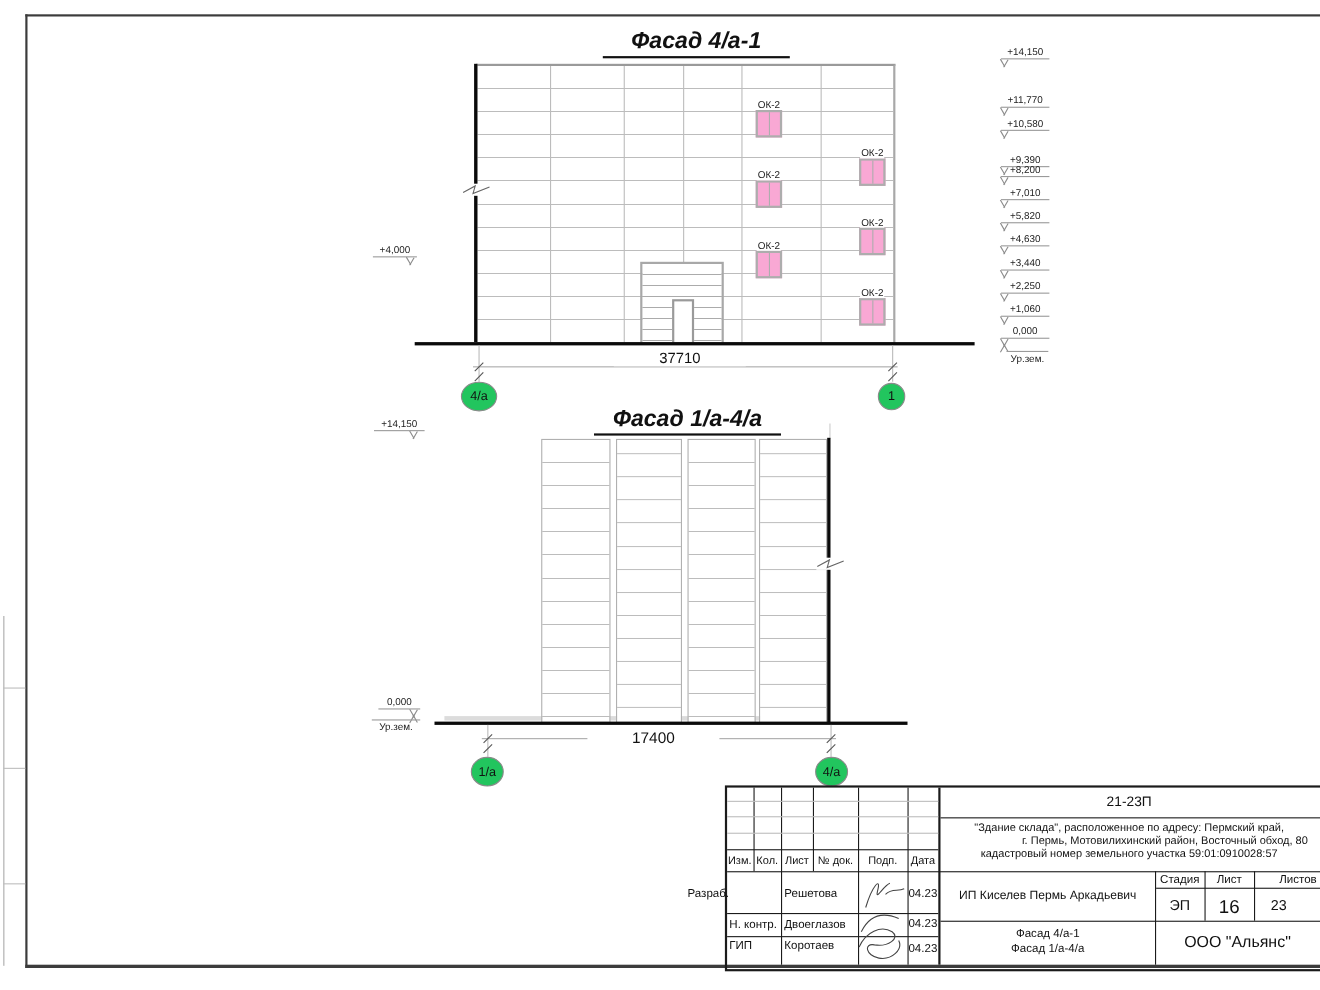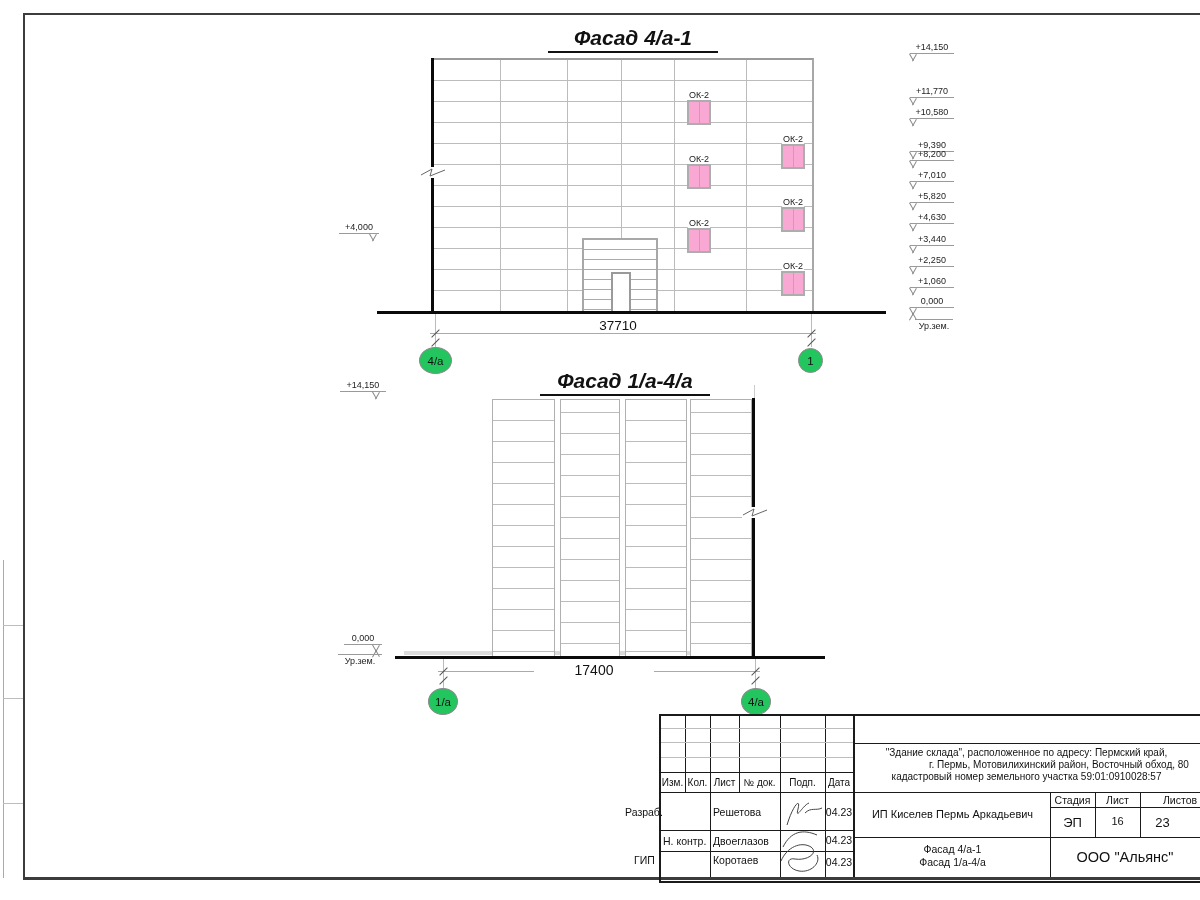--- a/index.html
+++ b/index.html
@@ -175,52 +175,53 @@
   <div class="lngray" style="left:661px;top:742px;width:192px;height:1px;"></div>
   <div class="lngray" style="left:661px;top:757px;width:192px;height:1px;"></div>
   <div class="ln" style="left:661px;top:772px;width:192px;height:1px;"></div>
   <div class="ln" style="left:855px;top:743px;width:345px;height:1px;"></div>
   <div class="ln" style="left:661px;top:792px;width:539px;height:1px;"></div>
   <div class="ln" style="left:1051px;top:807px;width:149px;height:1px;"></div>
   <div class="ln" style="left:661px;top:830px;width:192px;height:1px;"></div>
   <div class="ln" style="left:855px;top:837px;width:345px;height:1px;"></div>
   <div class="ln" style="left:661px;top:851px;width:192px;height:1px;"></div>
 
+  <div class="tb tbc" style="left:853px;top:722px;width:347px;font-size:12.5px;">21-23П</div>
   <div class="tb tbc" style="left:853px;top:747px;width:347px;font-size:10px;">"Здание склада", расположенное по адресу: Пермский край,</div>
   <div class="tb tbc" style="left:853px;top:759px;width:412px;font-size:10px;">г. Пермь, Мотовилихинский район, Восточный обход, 80</div>
   <div class="tb tbc" style="left:853px;top:771px;width:347px;font-size:10px;">кадастровый номер земельного участка 59:01:0910028:57</div>
 
   <div class="tb tbc" style="left:660px;top:777px;width:25px;font-size:10px;">Изм.</div>
   <div class="tb tbc" style="left:685px;top:777px;width:25px;font-size:10px;">Кол.</div>
   <div class="tb tbc" style="left:710px;top:777px;width:29px;font-size:10px;">Лист</div>
   <div class="tb tbc" style="left:739px;top:777px;width:41px;font-size:10px;">№ док.</div>
   <div class="tb tbc" style="left:780px;top:777px;width:45px;font-size:10px;">Подп.</div>
   <div class="tb tbc" style="left:825px;top:777px;width:28px;font-size:10px;">Дата</div>
 
   <div class="tb" style="left:625px;top:806px;">Разраб.</div>
   <div class="tb" style="left:713px;top:806px;">Решетова</div>
   <div class="tb tbc" style="left:825px;top:806px;width:28px;">04.23</div>
   <div class="tb" style="left:663px;top:835px;">Н. контр.</div>
   <div class="tb" style="left:713px;top:835px;">Двоеглазов</div>
   <div class="tb tbc" style="left:825px;top:834px;width:28px;">04.23</div>
-  <div class="tb" style="left:634px;top:854px;">ГИП</div>
+  <div class="tb" style="left:663px;top:854px;">ГИП</div>
   <div class="tb" style="left:713px;top:854px;">Коротаев</div>
   <div class="tb tbc" style="left:825px;top:856px;width:28px;">04.23</div>
 
   <svg class="abs" style="left:783px;top:795px;" width="42" height="34">
     <path d="M4 30 C10 10, 18 2, 15 14 C12 26, 20 10, 26 8 M22 18 C28 12, 33 16, 39 13" stroke="#444" stroke-width="1" fill="none"></path>
   </svg>
   <svg class="abs" style="left:777px;top:827px;" width="48" height="50">
     <path d="M6 20 C14 4, 26 2, 40 8 M4 34 C10 20, 24 14, 34 20 C42 26, 30 34, 18 32 C8 30, 10 42, 22 44 C34 46, 44 36, 40 28" stroke="#444" stroke-width="1" fill="none"></path>
   </svg>
 
   <div class="tb tbc" style="left:855px;top:808px;width:195px;font-size:11px;">ИП Киселев Пермь Аркадьевич</div>
   <div class="tb tbc" style="left:1050px;top:794px;width:45px;">Стадия</div>
   <div class="tb tbc" style="left:1095px;top:794px;width:45px;">Лист</div>
   <div class="tb tbc" style="left:1140px;top:794px;width:80px;">Листов</div>
   <div class="tb tbc" style="left:1050px;top:815px;width:45px;font-size:13px;">ЭП</div>
-  <div class="tb tbc" style="left:1095px;top:815px;width:45px;font-size:11px;">16</div>
+  <div class="tb tbc" style="left:1095px;top:815px;width:45px;font-size:17px;">16</div>
   <div class="tb tbc" style="left:1140px;top:815px;width:45px;font-size:13px;">23</div>
   <div class="tb tbc" style="left:855px;top:843px;width:195px;">Фасад 4/а-1</div>
   <div class="tb tbc" style="left:855px;top:856px;width:195px;">Фасад 1/а-4/а</div>
   <div class="tb tbc" style="left:1050px;top:849px;width:150px;font-size:14.5px;">ООО "Альянс"</div>
 
 </div>
 
 </body></html>

